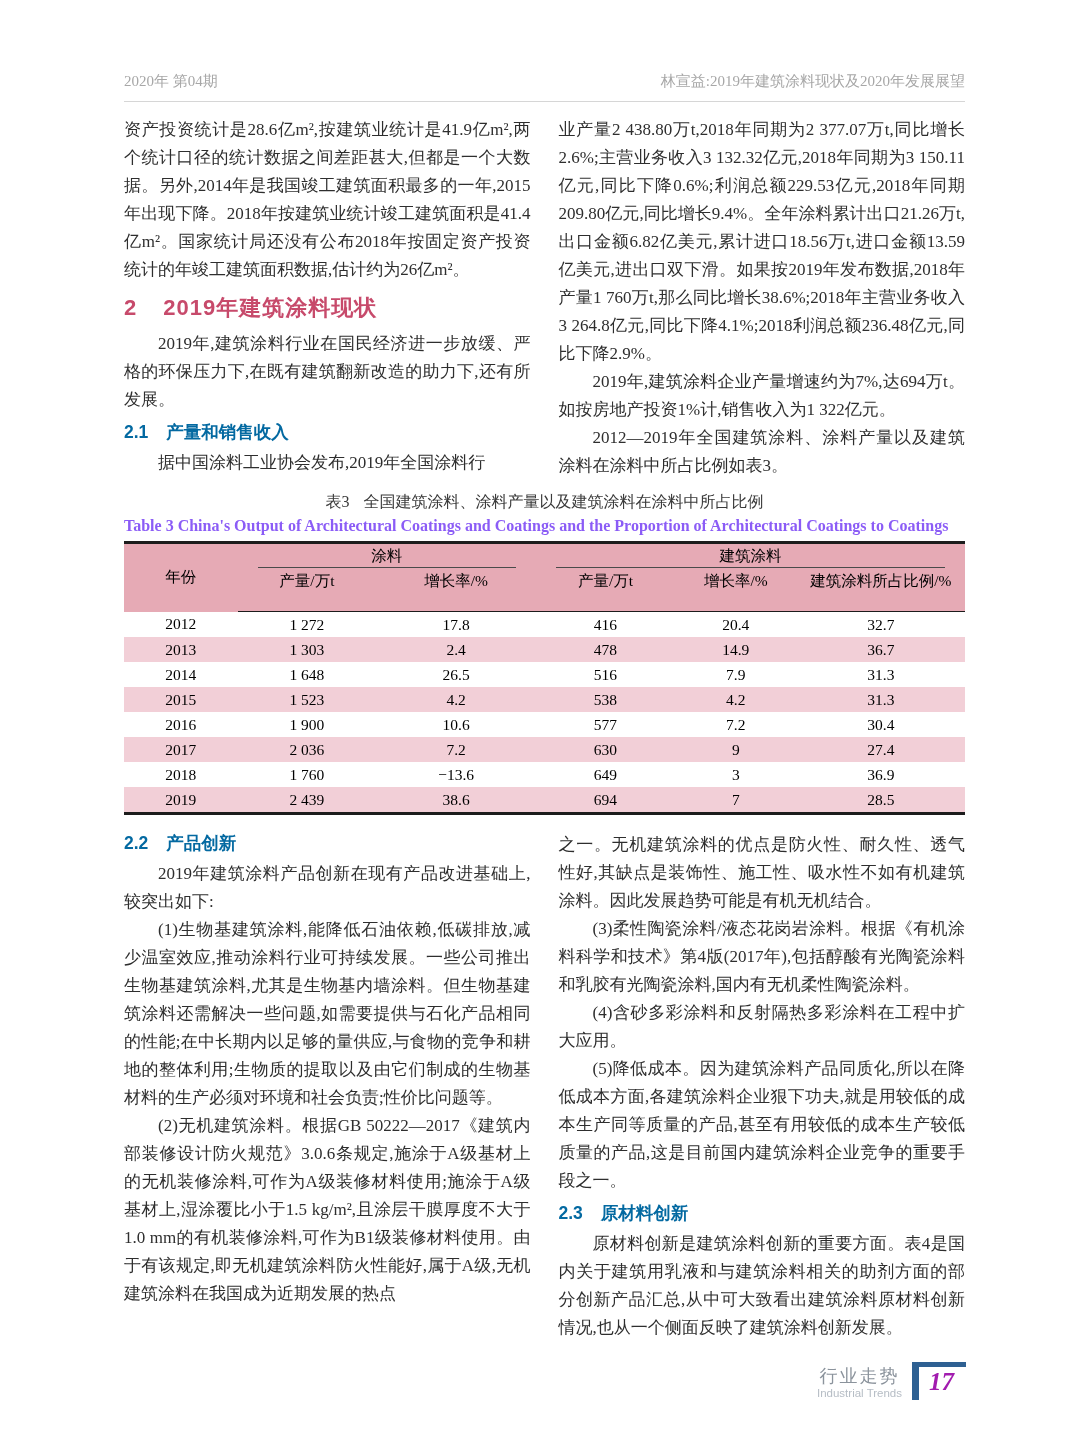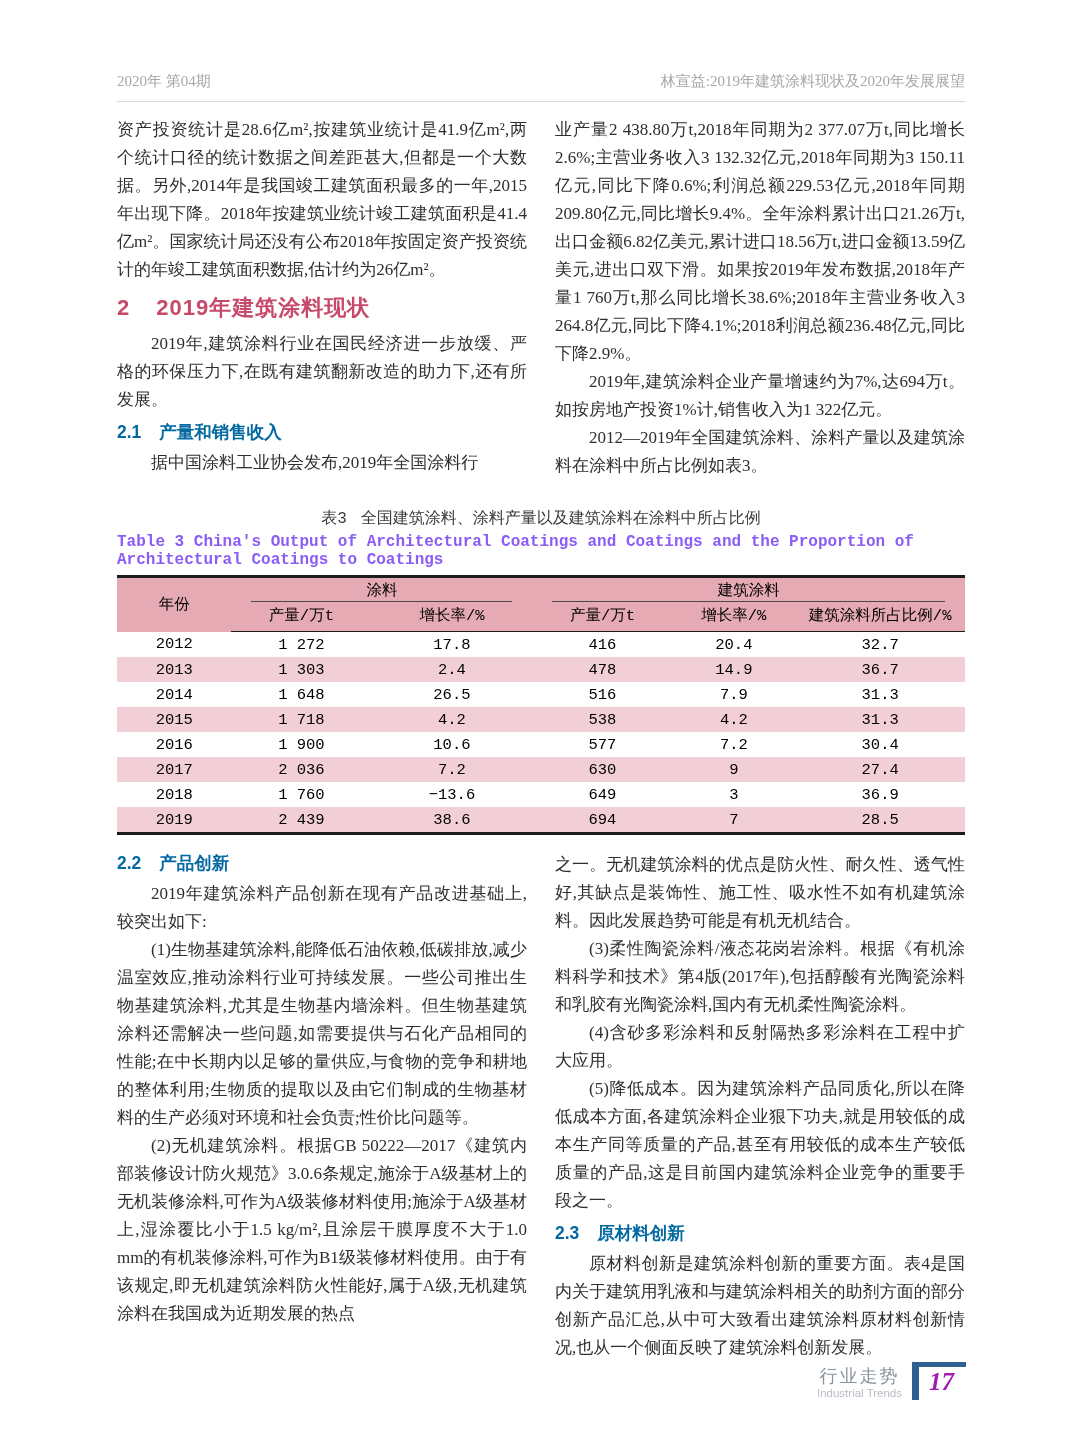--- a/index.html
+++ b/index.html
@@ -6,21 +6,21 @@
   .page{
     position:relative;
     width:1078px;height:1452px;
     margin:0 auto;
     background:#ffffff;
     font-family:"Liberation Serif","DejaVu Serif",serif;
     color:#2e2e2e;
     overflow:hidden;
     box-sizing:border-box;
   }
-  .content{position:absolute;left:117px;right:113px;top:0;}
+  .content{position:absolute;left:124px;right:113px;top:0;}
 
   
   .pg-header{
     display:flex;justify-content:space-between;align-items:flex-end;
     padding-top:72px;padding-bottom:10px;
     border-bottom:1px solid #d6d6d6;
     color:#a7a7a7;font-size:15px;
     font-family:"Liberation Serif","DejaVu Serif",serif;
   }
 
@@ -37,40 +37,40 @@
   }
   h2.sec .num{margin-right:26px;}
   h3.subsec{
     font-family:"Liberation Sans","DejaVu Sans",sans-serif;
     color:#0369a1;font-size:17.5px;font-weight:bold;
     margin:6px 0 5px 0;
   }
   h3.subsec .num{margin-right:18px;}
 
   
-  .table-block{margin-top:28px;font-family:Liberation Mono, monospace;}
+  .table-block{margin-top:12px;}
   .tbl-title-cn{text-align:center;font-size:16px;color:#3a3a3a;margin:0 0 4px 0;}
   .tbl-title-cn .t3{margin-right:14px;}
   .tbl-title-en{text-align:left;font-size:16px;font-weight:bold;color:#8b5cf6;margin:0 0 6px 0;}
   table.data{
     width:100%;border-collapse:collapse;table-layout:fixed;
     border-top:3px solid #1c1c1c;border-bottom:3px solid #1c1c1c;
     font-size:15.5px;color:#000000;
   }
   table.data th{font-weight:normal;}
   thead tr{background:#e6aab5;}
   thead th{padding:2px 0;}
   th.grp{position:relative;}
   th.grp::after{
     content:'';position:absolute;left:20px;right:20px;bottom:1px;
     border-bottom:1px solid #4a4a4a;
   }
   tbody td{padding:3.5px 0;text-align:center;}
   tbody tr.pink{background:#f2cfd7;}
-  .sub-row th{text-align:center;padding-bottom:5px;}
+  .sub-row th{text-align:center;padding-bottom:19px;}
   .header-bottom th{border-bottom:1.5px solid #1c1c1c;}
 
   
   .pg-footer{
     position:absolute;top:1362px;right:112px;
     display:flex;align-items:flex-start;gap:10px;
   }
   .foot-labels{text-align:center;padding-top:4px;}
   .foot-cn{color:#8b939c;font-size:18px;letter-spacing:2px;line-height:20px;}
   .foot-en{color:#b6bdc5;font-size:11.5px;font-family:"Liberation Sans","DejaVu Sans",sans-serif;line-height:14px;}
@@ -153,21 +153,21 @@
             <tr>
               <td>2014</td>
               <td>1 648</td>
               <td>26.5</td>
               <td>516</td>
               <td>7.9</td>
               <td>31.3</td>
             </tr>
             <tr class="pink">
               <td>2015</td>
-              <td>1 718</td>
+              <td>1 523</td>
               <td>4.2</td>
               <td>538</td>
               <td>4.2</td>
               <td>31.3</td>
             </tr>
             <tr>
               <td>2016</td>
               <td>1 900</td>
               <td>10.6</td>
               <td>577</td>

